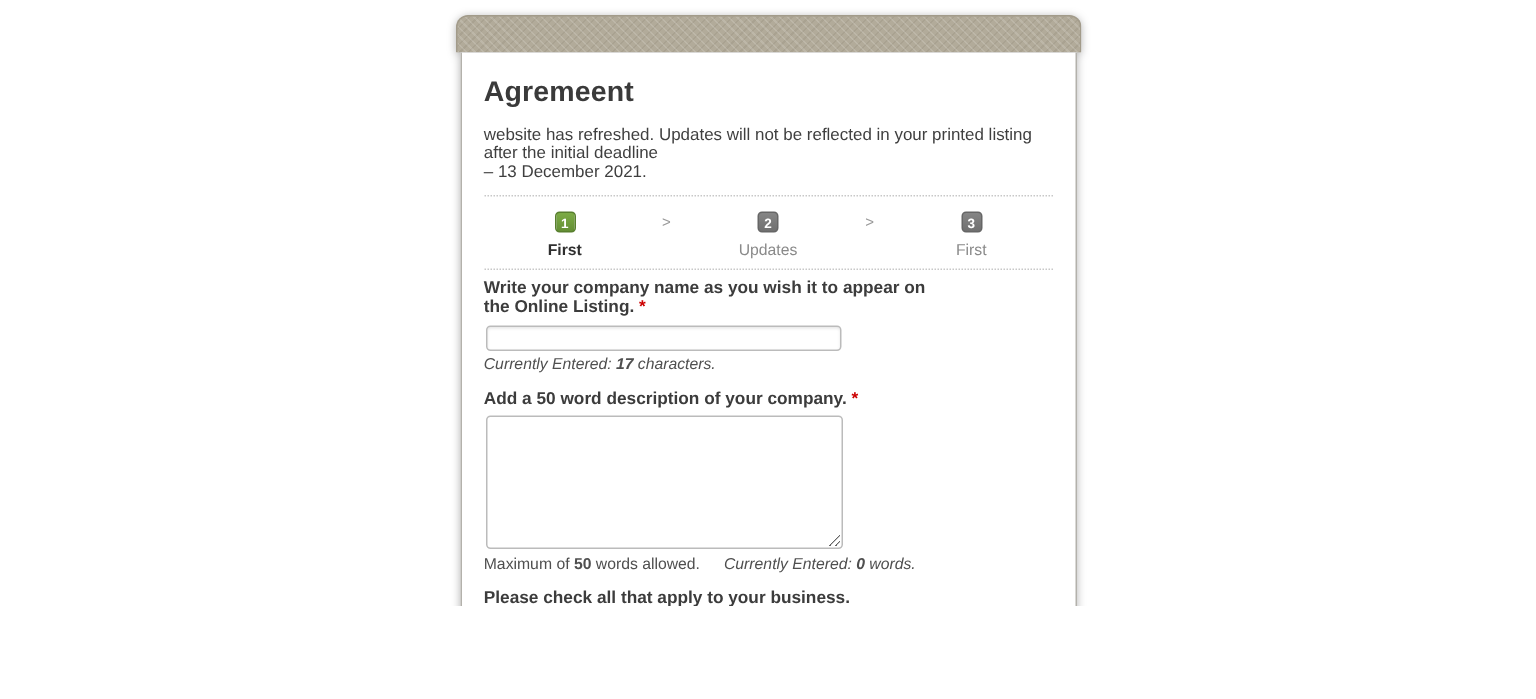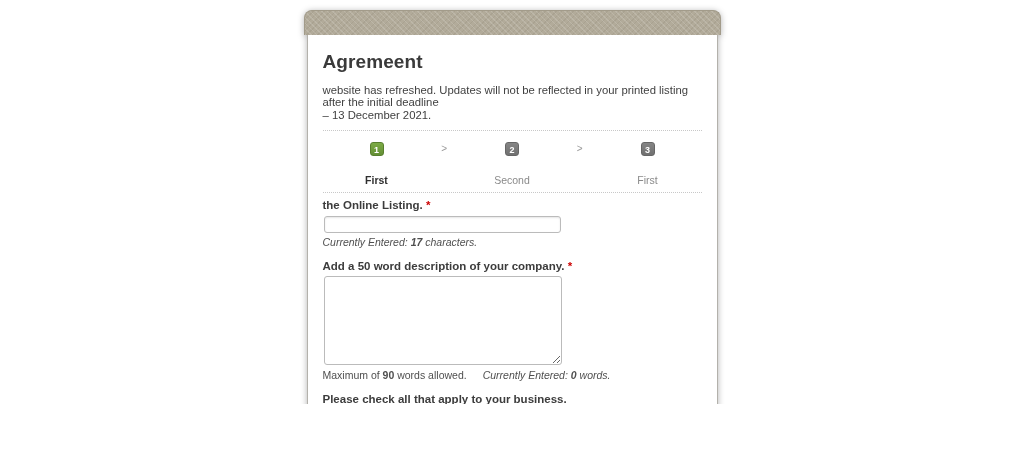--- a/index.html
+++ b/index.html
@@ -57,21 +57,21 @@
     text-align: center;
   }
   .step-box.active {
     background: linear-gradient(#7cab45, #648f35);
     border: 1px solid #587f2e;
   }
   .step-box.inactive {
     background: linear-gradient(#858585, #707070);
     border: 1px solid #666666;
   }
-  .step-label { font-size: 10.5px; margin-top: 17px; }
+  .step-label { font-size: 10.5px; margin-top: 4px; }
   .step-label.active { font-weight: bold; color: #2f2f2f; }
   .step-label.inactive { color: #8a8a8a; }
   .step-sep { flex: 1; text-align: center; color: #9a9a9a; font-size: 10px; padding-top: 4px; }
 
   .field-label { font-size: 11.5px; font-weight: bold; color: #3c3c3c; line-height: 13.5px; }
   .required { color: #cc0000; font-weight: bold; }
 
   .text-input {
     display: block;
     width: 237px; height: 17px;
@@ -134,41 +134,42 @@
       <div class="divider"></div>
 
       <div class="progress">
         <div class="step">
           <span class="step-box active">1</span>
           <div class="step-label active">First</div>
         </div>
         <div class="step-sep">&gt;</div>
         <div class="step">
           <span class="step-box inactive">2</span>
-          <div class="step-label inactive">Second</div>
+          <div class="step-label inactive">Updates</div>
         </div>
         <div class="step-sep">&gt;</div>
         <div class="step">
           <span class="step-box inactive">3</span>
           <div class="step-label inactive">First</div>
         </div>
       </div>
 
       <div class="divider" style="margin-top:0;"></div>
 
       <div class="field-label" style="margin-top:6px;">
+        <div>Write your company name as you wish it to appear on</div>
         <div><span>the Online Listing.</span> <span class="required">*</span></div>
       </div>
       <input type="text" class="text-input" value="" style="">
       <div class="counter-line"><span>Currently Entered: </span><b>17</b><span> characters.</span></div>
 
       <div class="field-label desc-label"><span>Add a 50 word description of your company.</span> <span class="required">*</span></div>
       <textarea class="textarea-input" style=""></textarea>
       <div class="help-row">
-        <span class="help-line"><span>Maximum of </span><b>90</b><span> words allowed.</span></span>
+        <span class="help-line"><span>Maximum of </span><b>50</b><span> words allowed.</span></span>
         <span class="counter-line"><span>Currently Entered: </span><b>0</b><span> words.</span></span>
       </div>
 
       <div class="field-label group-label">Please check all that apply to your business.</div>
 
       <label class="checkbox-row">
         <input type="checkbox" class="checkbox-box" style="">
         <span class="checkbox-label">Global Green Tag Certified</span>
       </label>
 

